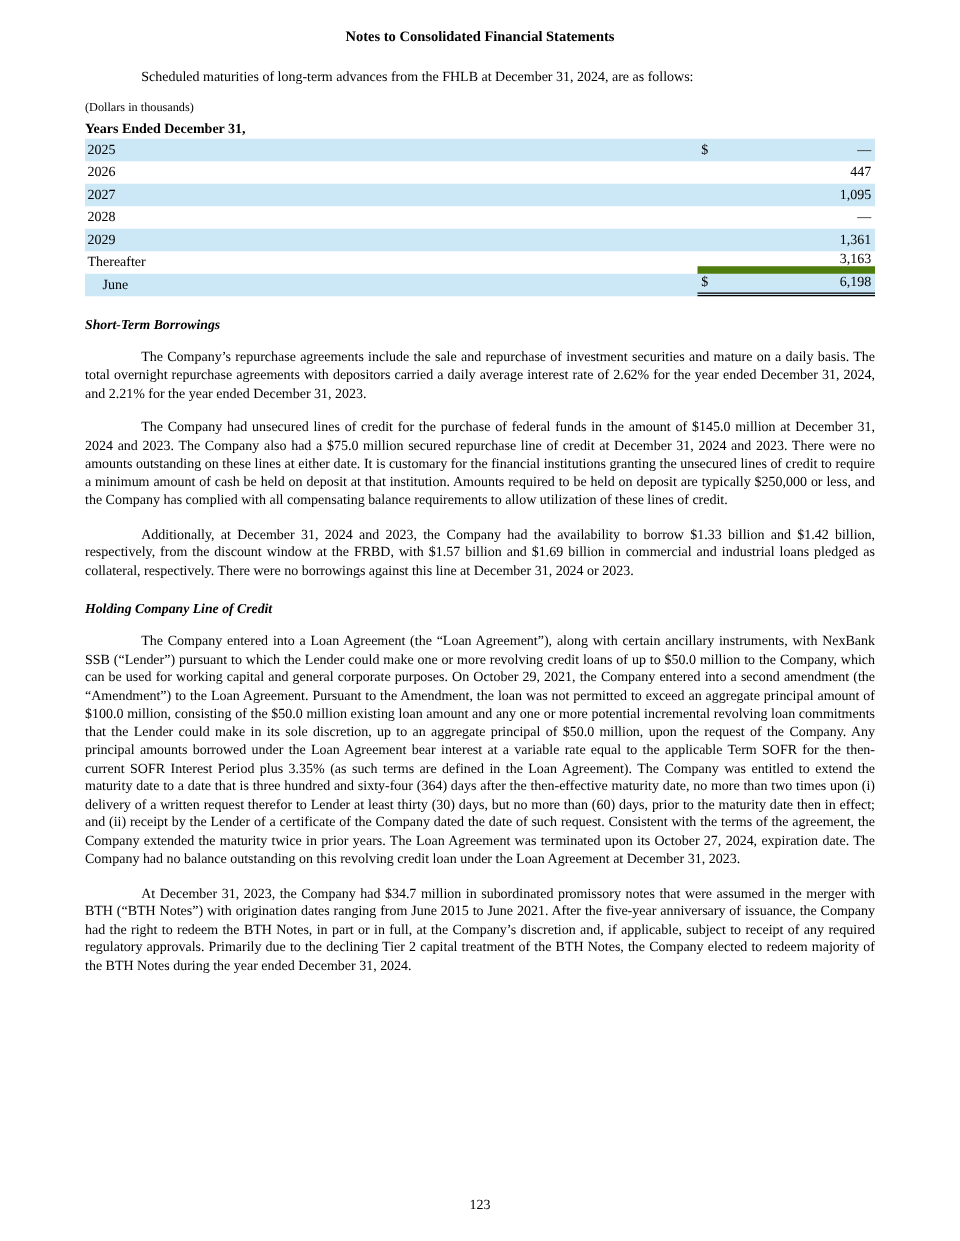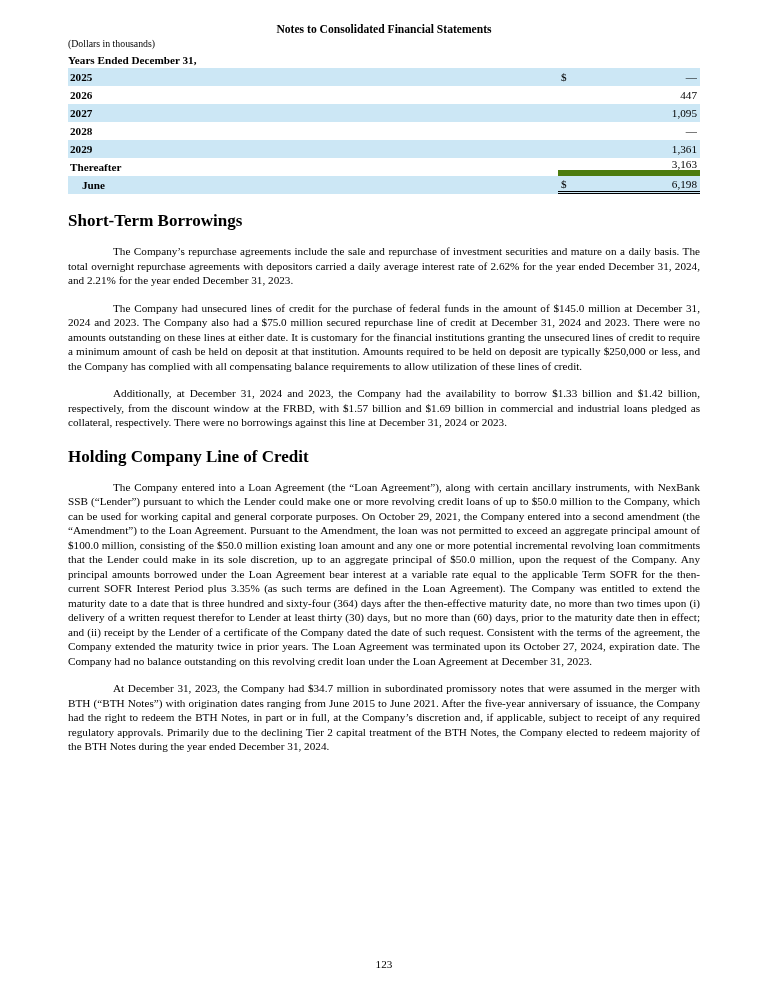--- a/index.html
+++ b/index.html
@@ -15,45 +15,46 @@
     overflow: hidden;
     background: #fff;
   }
   .doc-header { text-align: center; font-weight: bold; font-size: 11.6px; line-height: 16px; }
   .intro { margin-top: 17px; text-indent: 45px; line-height: 14.5px; }
   .units-note { font-size: 9.8px; }
   .table-header { margin-top: 5px; font-weight: bold; margin-bottom: 2px; }
   .fin-table { width: 100%; }
   .trow { display: flex; align-items: stretch; height: 18px; }
   .trow.shaded { background: var(--row-shade, #cce7f5); }
-  .tlabel { flex: 1; display: flex; align-items: center; padding-left: 2px; font-weight: bold; }
+  .tlabel { flex: 1; display: flex; align-items: center; padding-left: 2px; }
   .trow.total .tlabel { padding-left: 14px; }
   .amount {
     width: 142px;
     box-sizing: border-box;
     display: flex;
     justify-content: space-between;
     align-items: center;
     padding: 0 3px;
   }
   .trow.rule-below .amount { border-bottom: 6px solid #4d7c0f; }
   .trow.total .amount { border-bottom: 3px double #000; }
-  .sec-heading { margin: 17px 0 0 0; font-weight: bold; font-size: 17px; }
+  .sec-heading { margin: 17px 0 0 0; font-weight: bold; font-style: italic; font-size: 11px; }
   .para { margin: 13px 0 0 0; text-align: justify; text-indent: 45px; line-height: 14.5px; }
   .page-number { position: absolute; left: 0; right: 0; top: 958px; text-align: center; font-size: 11.2px; }
 </style>
 </head>
 <body>
 
 <div class="page">
 
   <div class="doc-header">
     <div>Notes to Consolidated Financial Statements</div>
   </div>
 
+  <p class="intro">Scheduled maturities of long-term advances from the FHLB at December 31, 2024, are as follows:</p>
 
   <div class="units-note">(Dollars in thousands)</div>
   <div class="table-header">Years Ended December 31,</div>
 
   <div class="fin-table">
     <div class="trow shaded">
       <span class="tlabel">2025</span>
       <span class="amount">
           <span>$</span>
           <span>—</span>

